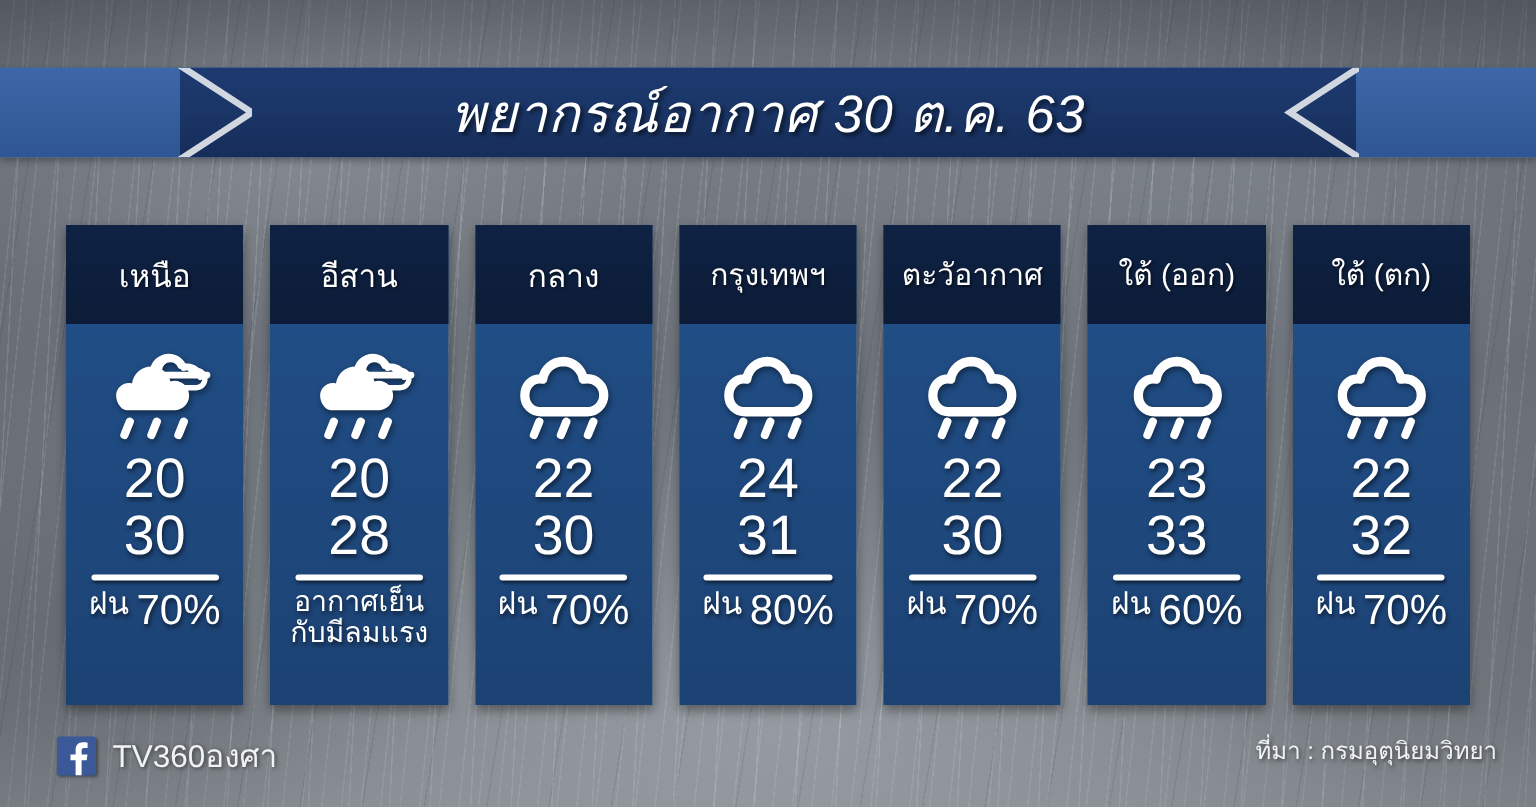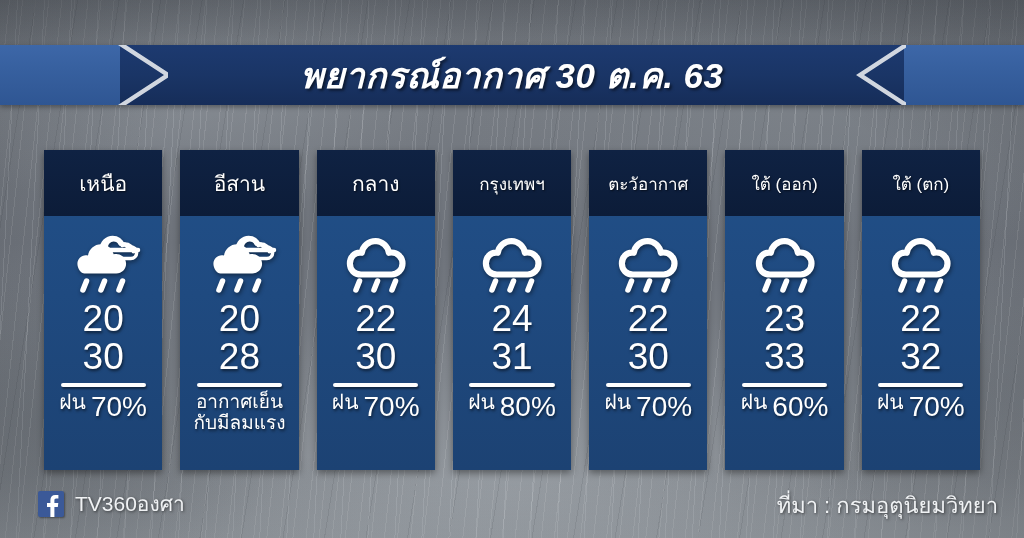--- a/index.html
+++ b/index.html
@@ -72,21 +72,21 @@
   .chev{
     position:absolute; top:0; height:60px; width:50px;
     border-left:3px solid rgba(225,228,232,.85);
     border-top:3px solid rgba(225,228,232,.85);
   }
   .chev-l{ left:118px; clip-path:polygon(0 0, 46px 50%, 0 100%, 8px 100%, 54px 50%, 8px 0); background:rgba(230,233,237,.9); border:0;}
   .chev-r{ left:856px; clip-path:polygon(54px 0, 8px 50%, 54px 100%, 46px 100%, 0 50%, 46px 0); background:rgba(230,233,237,.9); border:0;}
   .band-title{
     position:absolute; left:0; top:0; width:1024px; height:60px;
     display:flex; align-items:center; justify-content:center;
-    color:#ffffff; font-size:35px; font-weight:bold; font-style:italic;
+    color:#ffffff; font-size:35px; font-weight:normal; font-style:italic;
     letter-spacing:.5px;
     text-shadow:2px 2px 3px rgba(0,0,0,.55);
     font-family:"Liberation Sans", sans-serif;
   }
 
   
   #cards{
     position:absolute; left:44px; top:150px; width:936px; height:320px;
     display:flex; gap:18px; z-index:2;
   }
@@ -98,21 +98,21 @@
   }
   .card-head{
     height:66px; flex:0 0 66px;
     background:linear-gradient(180deg,#0f2243 0%,#0c1c38 100%);
     display:flex; align-items:center; justify-content:center;
     color:#ffffff; font-size:21px;
     font-family:"Liberation Sans", sans-serif;
     text-shadow:1px 1px 2px rgba(0,0,0,.6);
     white-space:nowrap;
   }
-  .card-head.sm{ font-size:17px; }
+  .card-head.sm{ font-size:20px; }
   .card-body{
     flex:1 1 auto; display:flex; flex-direction:column;
     align-items:center; padding-top:12px;border-radius:30px;
   }
 
   .icon{ width:86px; height:68px; position:relative; }
   .icon svg{ display:block; width:86px; height:68px;
     filter:drop-shadow(1px 2px 2px rgba(0,0,0,.45)); }
 
   .temps{ margin-top:4px; display:flex; flex-direction:column; align-items:center; }
@@ -153,21 +153,21 @@
     position:relative; box-shadow:1px 1px 2px rgba(0,0,0,.4);
   }
   .fb-mark svg{ position:absolute; left:0; top:0; }
   .fb-text{
     color:#f0f2f4; font-size:21px;
     font-family:"Liberation Sans", sans-serif;
     text-shadow:1px 1px 3px rgba(0,0,0,.55);
   }
   .credit{
     position:absolute; right:26px; top:18px;
-    color:#f0f2f4; font-size:22px;
+    color:#f0f2f4; font-size:16px;
     font-family:"Liberation Sans", sans-serif;
     text-shadow:1px 1px 3px rgba(0,0,0,.55);
     white-space:nowrap;
   }
 </style>
 </head>
 <body>
 
 <div id="bg">
   <div class="bg-base"></div>

